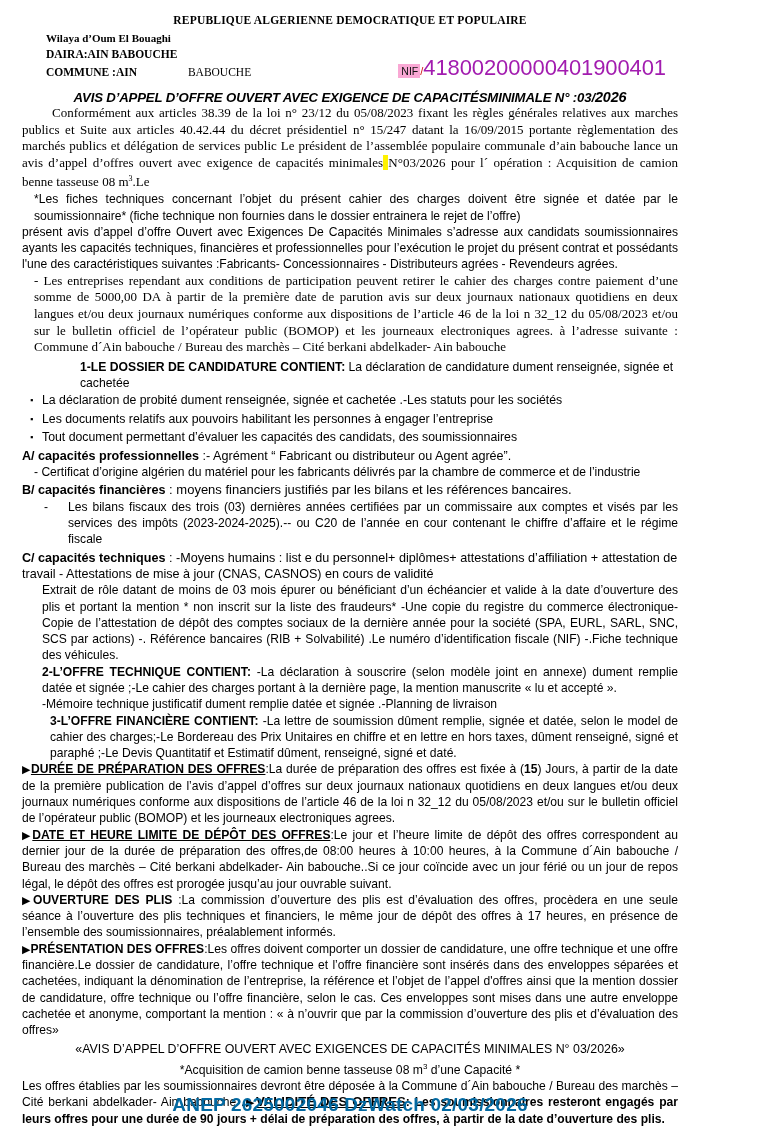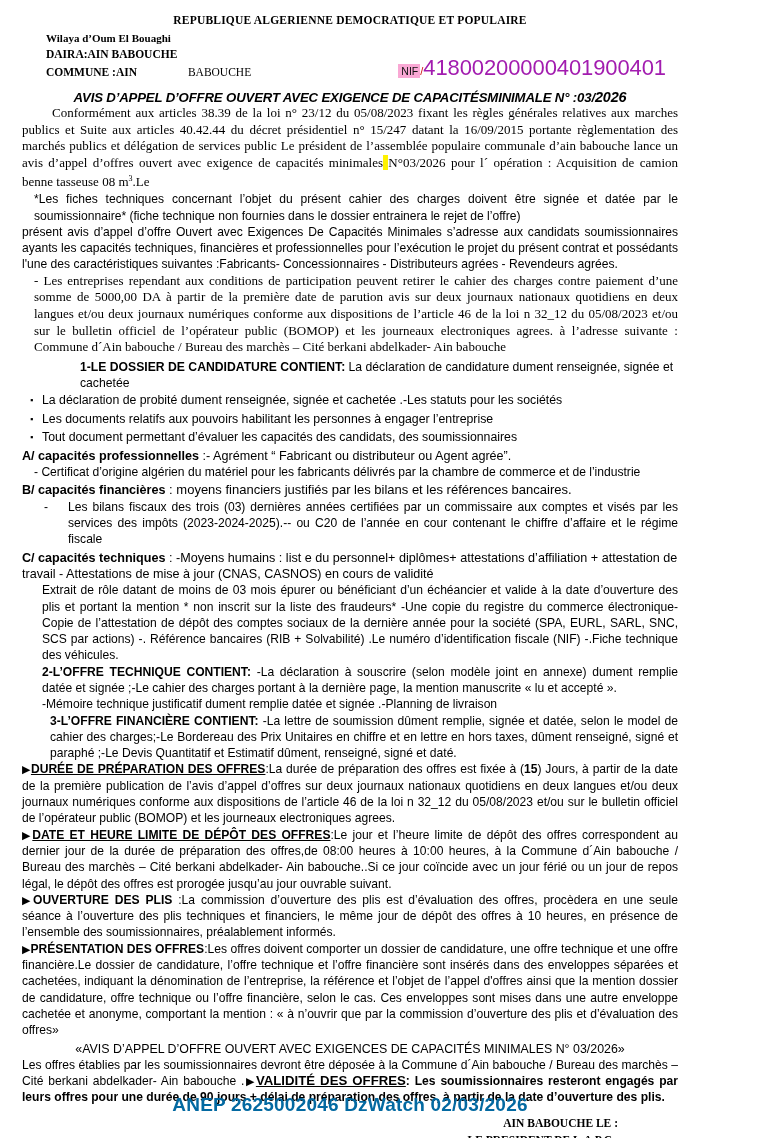--- a/index.html
+++ b/index.html
@@ -228,26 +228,27 @@
     <p class="j pad-l20 blk"><span class="b">2-L’OFFRE TECHNIQUE CONTIENT:</span><span> -La déclaration à souscrire (selon modèle joint en annexe) dument remplie datée et signée ;-Le cahier des charges portant à la dernière page, la mention manuscrite « lu et accepté ».</span></p>
 
     <div class="pad-l20">-Mémoire technique justificatif dument remplie datée et signée  .-Planning de livraison</div>
 
     <p class="j pad-l28 blk"><span class="b">3-L’OFFRE FINANCIÈRE CONTIENT:</span><span>  -La lettre de soumission dûment remplie, signée et datée, selon le model de cahier des charges;-Le Bordereau des Prix Unitaires en chiffre et en lettre en hors taxes, dûment renseigné, signé et paraphé ;-Le Devis Quantitatif et Estimatif dûment, renseigné, signé et daté.</span></p>
 
     <p class="j blk"><span class="tri">▶</span><span class="b u">DURÉE DE PRÉPARATION DES OFFRES</span><span>:La durée de préparation des offres est fixée à (</span><span class="b">15</span><span>) Jours, à partir de la date de la première publication de l’avis d’appel d’offres sur deux journaux nationaux quotidiens en deux langues et/ou deux journaux numériques conforme aux dispositions  de l’article 46 de la loi n 32_12 du 05/08/2023   et/ou sur le bulletin officiel de l’opérateur public (BOMOP) et les journeaux electroniques agrees.</span></p>
 
     <p class="j blk"><span class="tri">▶</span><span class="b u">DATE ET HEURE LIMITE DE DÉPÔT DES OFFRES</span><span>:Le jour et l’heure limite de dépôt des offres correspondent au dernier jour de la durée de préparation des offres,de 08:00 heures à 10:00 heures, à la Commune d´Ain babouche / Bureau des marchès – Cité berkani abdelkader- Ain babouche..Si ce jour coïncide avec un jour férié ou un jour de repos légal, le dépôt  des offres est prorogée jusqu’au jour ouvrable suivant.</span></p>
 
-    <p class="j blk"><span class="tri">▶</span><span class="b">OUVERTURE DES PLIS</span><span> :La commission d’ouverture des plis est d’évaluation des offres, procèdera en une seule séance à l’ouverture des plis techniques et financiers, le même jour de dépôt des offres à 10 heures, en présence de l’ensemble des soumissionnaires, préalablement informés.</span></p>
+    <p class="j blk"><span class="tri">▶</span><span class="b">OUVERTURE DES PLIS</span><span> :La commission d’ouverture des plis est d’évaluation des offres, procèdera en une seule séance à l’ouverture des plis techniques et financiers, le même jour de dépôt des offres à 17 heures, en présence de l’ensemble des soumissionnaires, préalablement informés.</span></p>
 
     <p class="j blk"><span class="tri">▶</span><span class="b">PRÉSENTATION DES OFFRES</span><span>:Les offres doivent comporter un dossier de candidature, une offre technique et une offre financière.Le dossier de candidature, l’offre technique et l’offre financière sont insérés dans des enveloppes séparées et cachetées, indiquant la dénomination de l’entreprise, la référence et l’objet de l’appel d'offres ainsi que la mention dossier de candidature, offre technique ou l’offre financière, selon le cas. Ces enveloppes sont mises dans une autre enveloppe cachetée et anonyme, comportant la mention : « à n’ouvrir que par la commission d’ouverture des plis et d’évaluation des offres»</span></p>
 
     <div class="center-quote">«AVIS D’APPEL D’OFFRE OUVERT AVEC  EXIGENCES  DE CAPACITÉS  MINIMALES N° 03/2026»</div>
 
+    <div class="center-quote sub"><span>*Acquisition de  camion benne tasseuse 08 m</span><span class="sup">3</span><span> d’une Capacité *</span></div>
 
     <p class="j"><span>Les offres établies par les soumissionnaires devront être déposée à la Commune d´Ain babouche / Bureau des marchès – Cité berkani abdelkader- Ain babouche .</span><span class="tri">▶</span><span class="b u" style="font-size:13.2px">VALIDITÉ DES OFFRES</span><span class="b">: Les soumissionnaires resteront engagés par leurs offres pour une durée de 90 jours + délai de préparation des offres, à partir de la date d’ouverture des plis.</span></p>
 
     <div class="sign">
       <div>AIN BABOUCHE LE :</div>
       <div class="l2">LE PRESIDENT DE  L.A.P.C</div>
     </div>
 
   </div>
 

